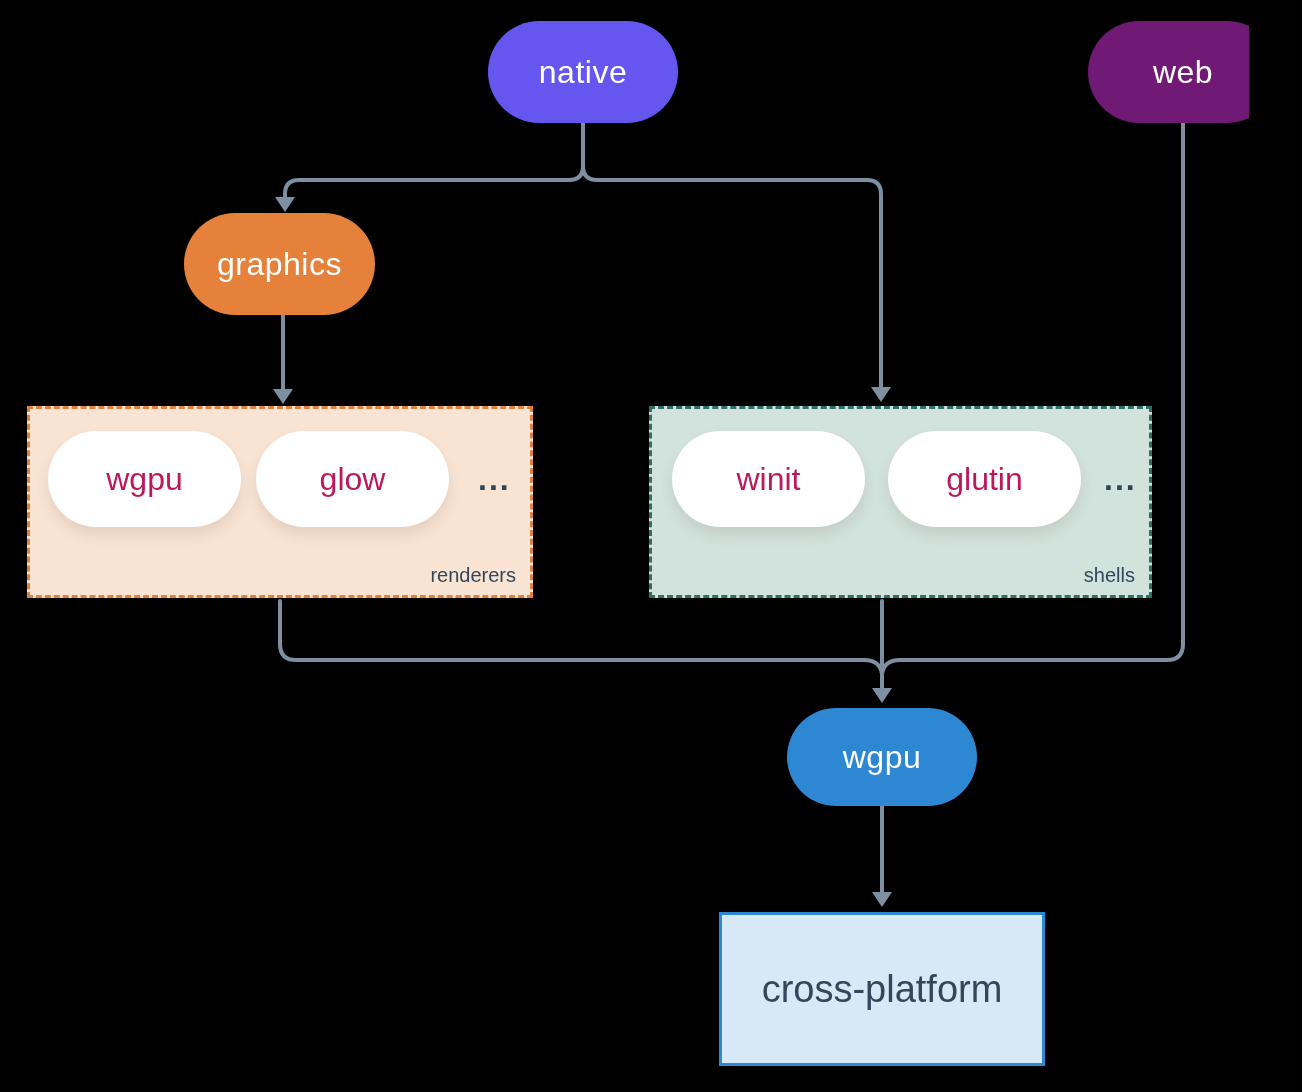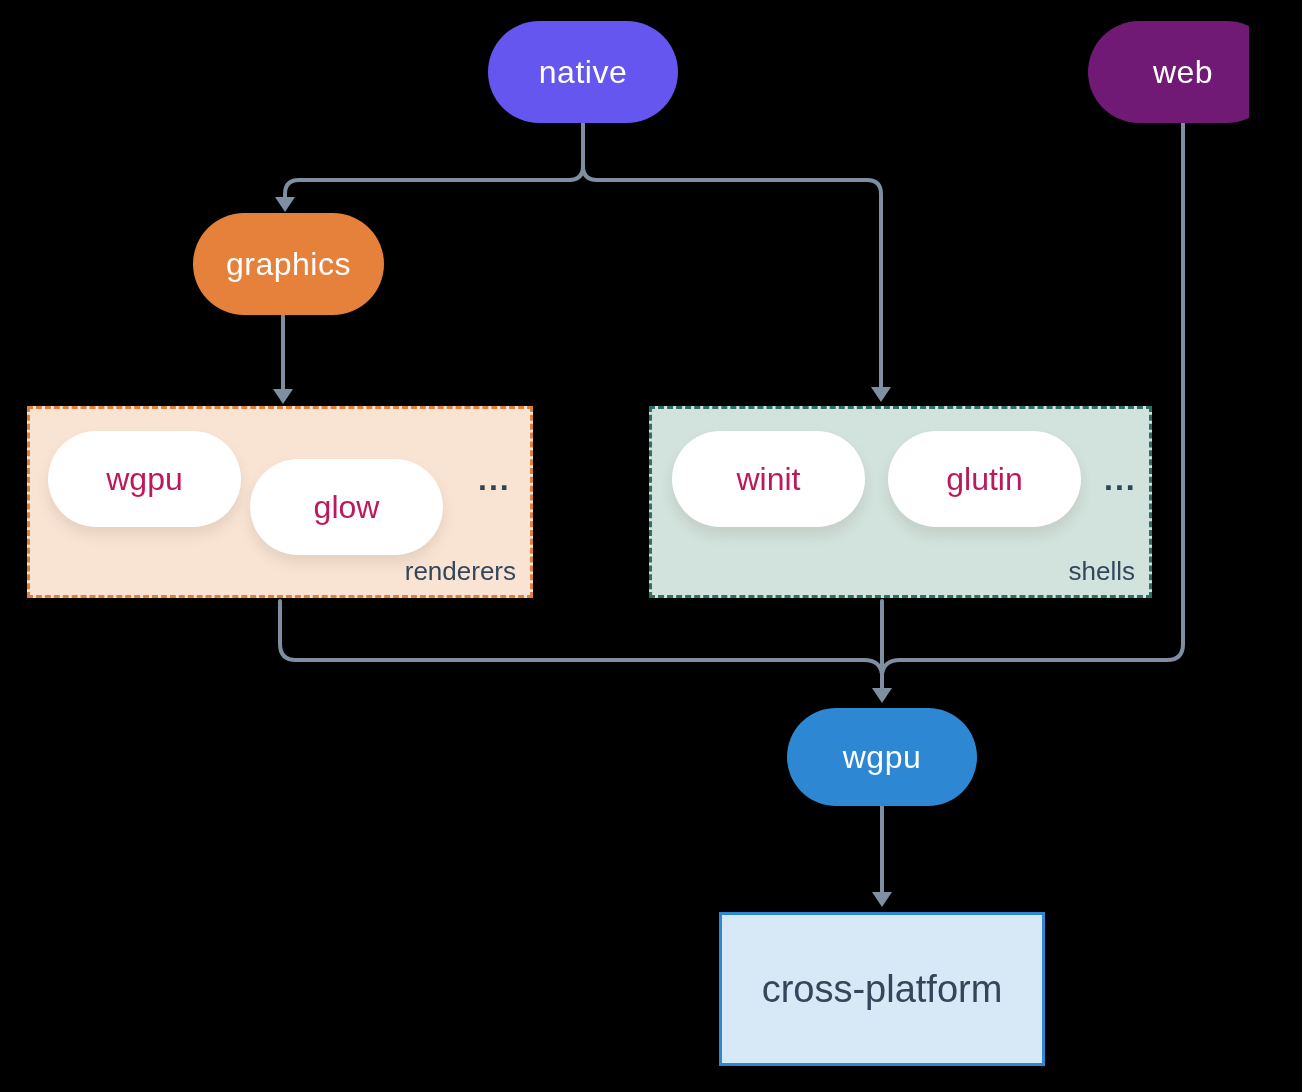--- a/index.html
+++ b/index.html
@@ -27,21 +27,21 @@
     align-items: center;
     justify-content: center;
     border-radius: 51px;
     color: #ffffff;
     font-size: 32px;
     font-weight: 500;
     letter-spacing: 0.5px;
   }
   .pill.native   { left: 488px;  top: 21px;  width: 190px; height: 102px; background: #6456ee; }
   .pill.web      { left: 1088px; top: 21px;  width: 190px; height: 102px; background: #701a75; }
-  .pill.graphics { left: 193px;  top: 213px; width: 191px; height: 102px; background: #e5813b; }
+  .pill.graphics { left: 184px;  top: 213px; width: 191px; height: 102px; background: #e5813b; }
   .pill.iced     { left: 787px;  top: 708px; width: 190px; height: 98px;  background: #2d87d3; border-radius: 49px; }
 
   .group {
     position: absolute;
     top: 406px;
     width: 506px;
     height: 192px;
     box-sizing: border-box;
   }
   .group.renderers {
@@ -64,39 +64,39 @@
     background: #ffffff;
     border-radius: 48px;
     display: flex;
     align-items: center;
     justify-content: center;
     color: #be185d;
     font-size: 32px;
     box-shadow: 0 8px 14px rgba(60, 40, 20, 0.10);
   }
   .group.renderers .item-pill.i0 { left: 18px; }
-  .group.renderers .item-pill.i1 { left: 220px; margin-top: 28px; }
+  .group.renderers .item-pill.i1 { left: 226px; }
   .group.shells    .item-pill.i0 { left: 20px; }
   .group.shells    .item-pill.i1 { left: 236px; text-align: right; }
   .group .ellipsis {
     position: absolute;
     top: 52px;
     color: #2d4356;
     font-size: 32px;
     font-weight: 700;
     letter-spacing: 2px;
   }
   .group.renderers .ellipsis { left: 448px; }
   .group.shells    .ellipsis { left: 452px; }
   .group .group-label {
     position: absolute;
     right: 14px;
     bottom: 8px;
     color: #33475b;
-    font-size: 26px;
+    font-size: 20px;
   }
   .app-box {
     position: absolute;
     left: 719px;
     top: 912px;
     width: 326px;
     height: 154px;
     box-sizing: border-box;
     background: #d7e8f7;
     border: 3px solid #2d87d3;

